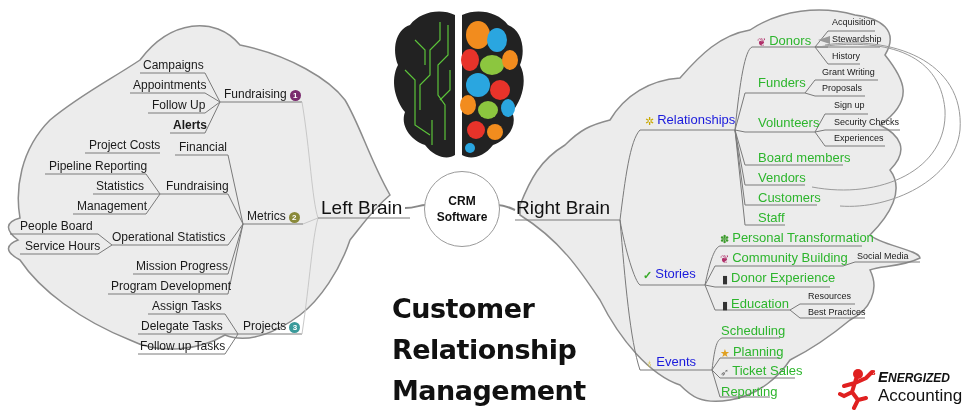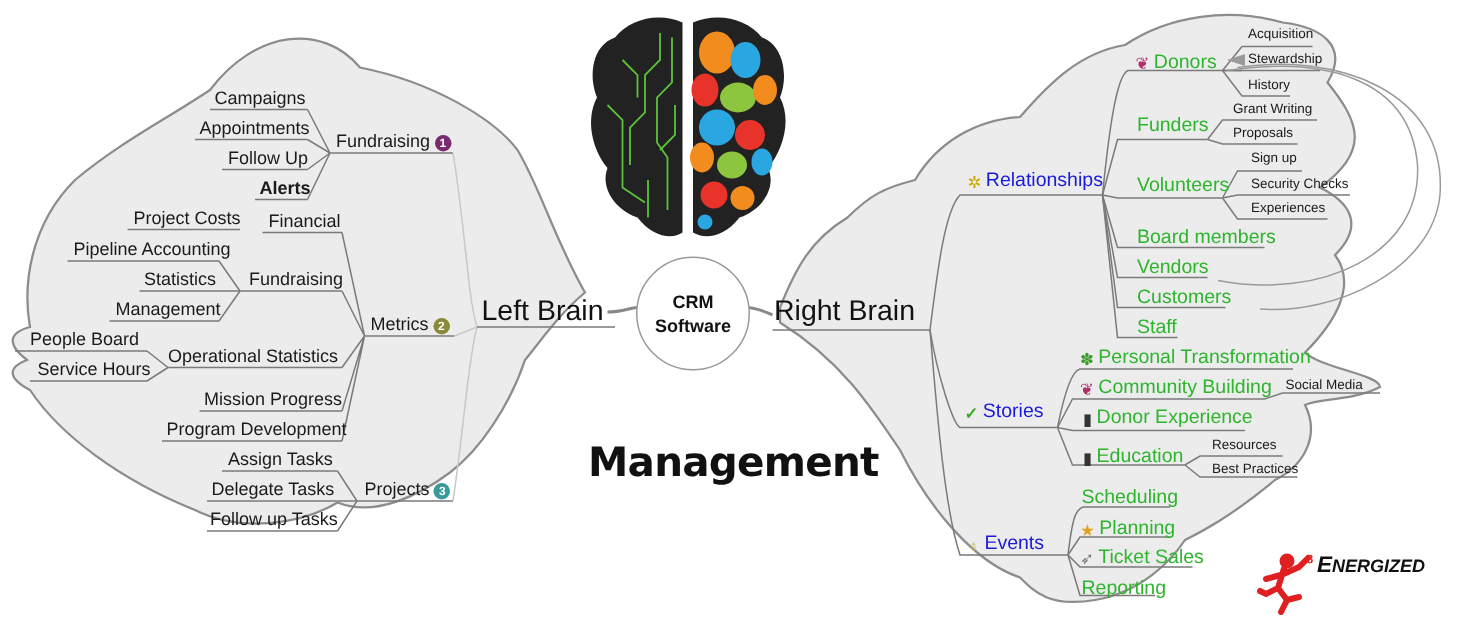--- a/index.html
+++ b/index.html
@@ -145,21 +145,21 @@
 <div class="lbl dark t12" style="left:133px;top:79px;">Appointments</div>
 <div class="lbl dark t12" style="left:152px;top:99px;">Follow Up</div>
 <div class="lbl dark t12" style="left:173px;top:119px;font-weight:bold;">Alerts</div>
 
 <div class="lbl dark t12" style="left:247px;top:210px;">
   <span>Metrics</span><span class="badge" style="background:#8a8a3a">2</span>
 </div>
 <div class="lbl dark t12" style="left:179px;top:141px;">Financial</div>
 <div class="lbl dark t12" style="left:89px;top:139px;">Project Costs</div>
 <div class="lbl dark t12" style="left:166px;top:180px;">Fundraising</div>
-<div class="lbl dark t12" style="left:49px;top:160px;">Pipeline Accounting</div>
+<div class="lbl dark t12" style="left:49px;top:160px;">Pipeline Reporting</div>
 <div class="lbl dark t12" style="left:96px;top:180px;">Statistics</div>
 <div class="lbl dark t12" style="left:77px;top:200px;">Management</div>
 <div class="lbl dark t12" style="left:112px;top:231px;">Operational Statistics</div>
 <div class="lbl dark t12" style="left:20px;top:220px;">People Board</div>
 <div class="lbl dark t12" style="left:25px;top:240px;">Service Hours</div>
 <div class="lbl dark t12" style="left:136px;top:260px;">Mission Progress</div>
 <div class="lbl dark t12" style="left:111px;top:280px;">Program Development</div>
 
 <div class="lbl dark t12" style="left:243px;top:320px;">
   <span>Projects</span><span class="badge" style="background:#3a9a9a">3</span>
@@ -216,23 +216,26 @@
 <div class="lbl green" style="left:721px;top:324px;">Scheduling</div>
 <div class="lbl green" style="left:720px;top:345px;">
   <span class="ico" style="color:#e0a020">★</span><span>Planning</span>
 </div>
 <div class="lbl green" style="left:720px;top:364px;">
   <span class="ico" style="color:#777">➶</span><span>Ticket Sales</span>
 </div>
 <div class="lbl green" style="left:721px;top:385px;">Reporting</div>
 
 <div class="title-block">
+  <div>Customer</div>
+  <div>Relationship</div>
   <div>Management</div>
 </div>
 
 <div class="logo">
   <svg width="40" height="44" viewBox="0 0 40 44">
     <circle cx="20" cy="8" r="5" fill="#e02020"></circle>
     <path d="M18,13 L14,26 L6,30 L2,28 M14,26 L20,34 L16,42 M20,34 L28,32 M17,17 L6,20 M17,17 L28,12 L34,6" stroke="#e02020" stroke-width="4" fill="none" stroke-linecap="round"></path>
     <text x="33" y="9" font-size="8" fill="#e02020" font-family="Liberation Sans, sans-serif" font-weight="bold">8</text>
   </svg>
   <div class="logo-top"><span>E</span><small>NERGIZED</small></div>
+  <div class="logo-bot">Accounting</div>
 </div>
 
 </body></html>

